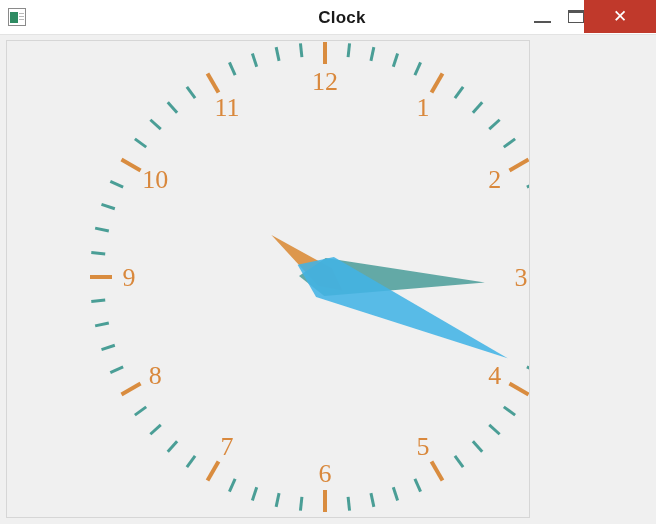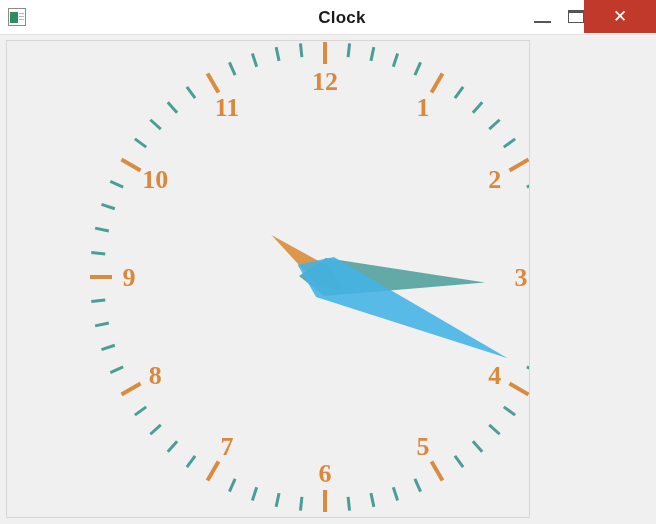--- a/index.html
+++ b/index.html
@@ -113,21 +113,20 @@
   .client {
     position: absolute;
     left: 6px;
     top: 40px;
     width: 524px;
     height: 478px;
     background: #f0f0f0;
     border: 1px solid #d6d6d6;
     box-sizing: border-box;
     overflow: hidden;
-    font-weight: bold;
   }
 
   .clock-svg {
     position: absolute;
     left: -7px;
     top: -41px;
     width: 656px;
     height: 524px;
   }
 

